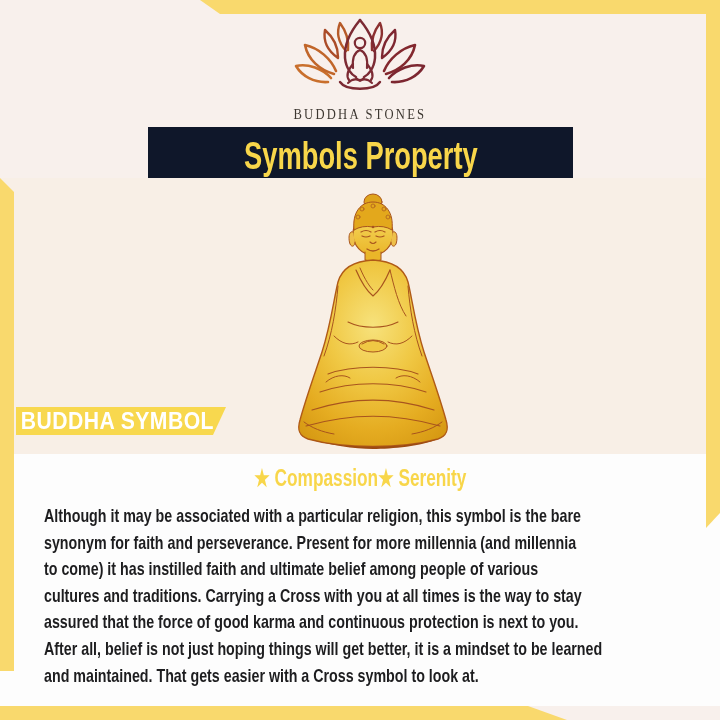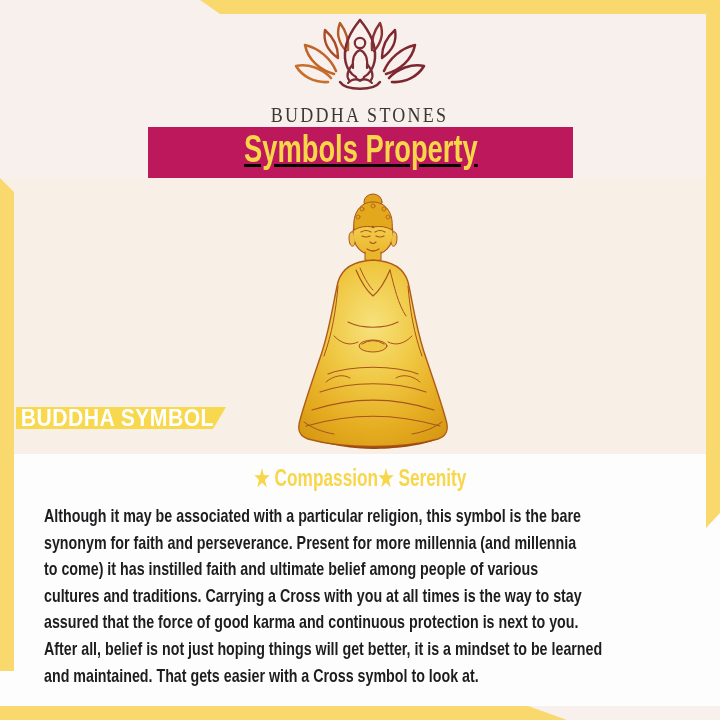--- a/index.html
+++ b/index.html
@@ -16,36 +16,36 @@
   
   .bar{position:absolute;background:var(--frame-yellow,#f9d96d);}
   .bar-top{left:200px;top:0;width:520px;height:14px;clip-path:polygon(0 0,100% 0,100% 100%,20px 100%);}
   .bar-right{right:0;top:0;width:14px;height:530px;clip-path:polygon(0 0,100% 0,100% 513px,0 528px);}
   .bar-left{left:0;top:178px;width:14px;height:493px;clip-path:polygon(0 0,100% 14px,100% 100%,0 100%);}
   .bar-bottom{left:0;top:706px;width:567px;height:14px;clip-path:polygon(0 0,528px 0,100% 100%,0 100%);}
   
   .logo{position:absolute;left:290px;top:16px;width:140px;height:92px;}
   .brand{
     position:absolute;left:0;top:104px;width:720px;text-align:center;
-    font-family:"Liberation Serif",serif;font-size:20px;letter-spacing:2.5px;
+    font-family:"Liberation Serif",serif;font-size:14px;letter-spacing:2.5px;
     color:#3d3731;line-height:22px;
   }
   .brand>span{display:inline-block;transform:scaleX(.9);transform-origin:center;white-space:nowrap;}
   .title-banner{
     position:absolute;left:148px;top:127px;width:425px;height:51px;
-    background:#be185d;display:flex;align-items:flex-start;justify-content:center;text-decoration:underline;
+    background:#0f172a;display:flex;align-items:flex-end;justify-content:center;
   }
   .title-banner .txt{
     font-size:39px;font-weight:bold;color:var(--accent-yellow,#f8d64a);
     display:inline-block;transform:scaleX(.7);transform-origin:center;white-space:nowrap;
   }
   
   .buddha{position:absolute;left:282px;top:186px;width:182px;height:266px;}
   .symbol-banner{
-    position:absolute;left:16px;top:407px;width:210px;height:22px;
+    position:absolute;left:16px;top:407px;width:210px;height:28px;
     background:var(--banner-yellow,#f8d84e);
     clip-path:polygon(0 0,100% 0,calc(100% - 13px) 100%,0 100%);
     display:flex;align-items:center;justify-content:center;
   }
   .symbol-banner .txt{
     color:#ffffff;font-weight:bold;font-size:23px;letter-spacing:.5px;
     display:inline-block;transform:scaleX(.92);transform-origin:center;
     white-space:nowrap;padding-right:8px;
   }
   

